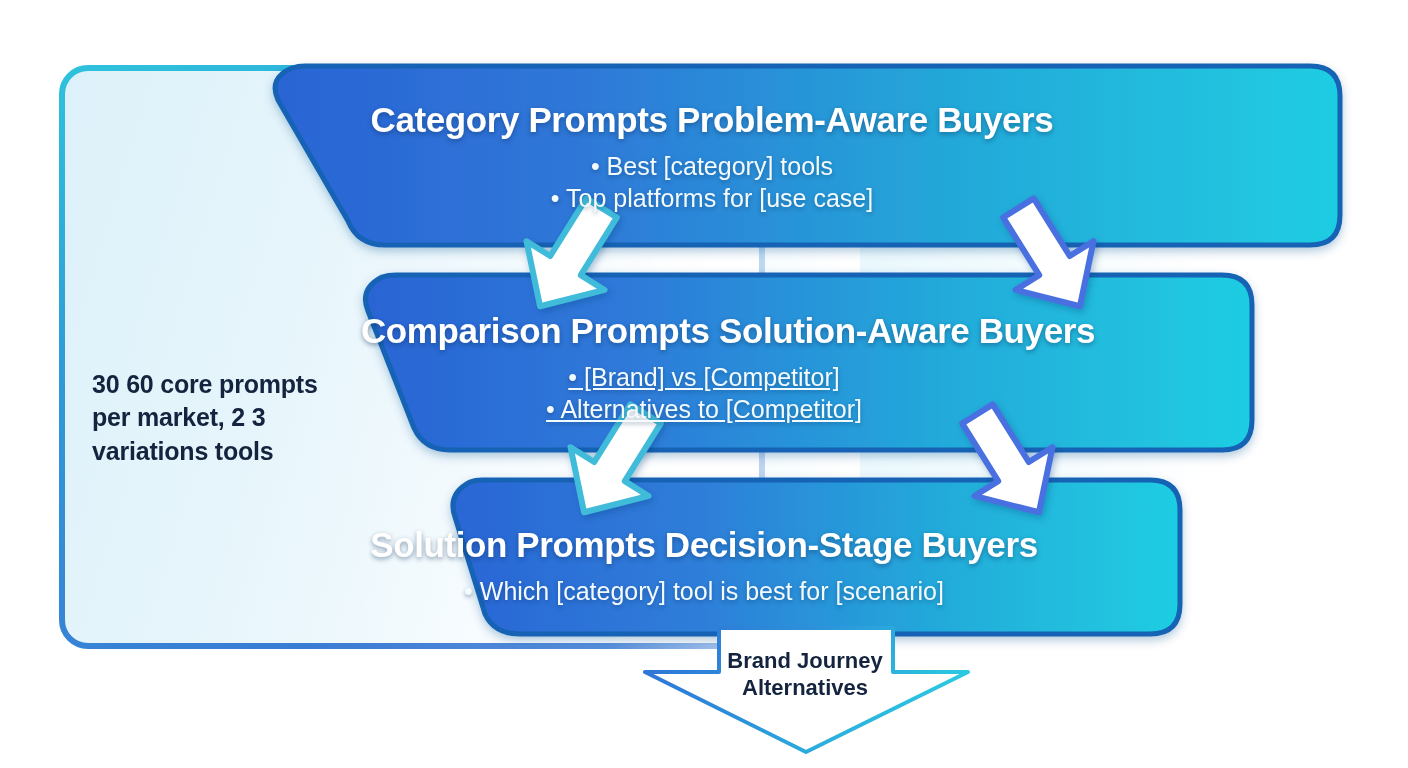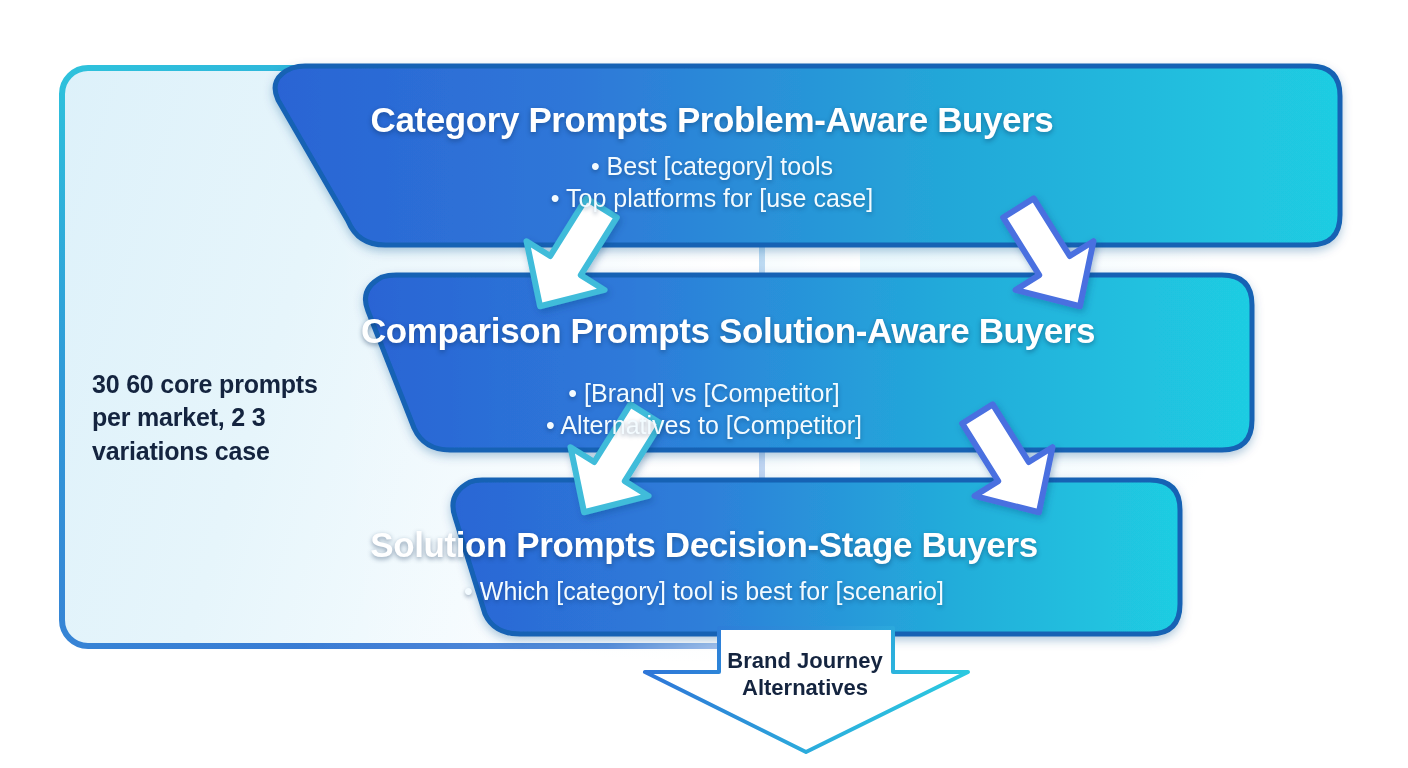--- a/index.html
+++ b/index.html
@@ -67,21 +67,21 @@
     color: #f3fbff;
     font-size: 25px;
     line-height: 1.28;
     text-shadow: 0 2px 4px rgba(10,45,85,0.38);
   }
   .tier-bullets div { white-space: nowrap; }
 
   #t1-title { top: 100px; }
   #t1-bullets { top: 150px; }
   #t2-title { top: 311px; margin-left: 24px; }
-  #t2-bullets { top: 377px; }
+  #t2-bullets { top: 361px; text-decoration: underline; }
   #t3-title { top: 525px; }
   #t3-bullets { top: 575px; }
 
   
   #t1-title, #t1-bullets { padding-left: 8px; }
   #t2-title, #t2-bullets { padding-left: -0px; }
 
   
   .journey-label {
     left: 645px;
@@ -204,21 +204,21 @@
     <g>
       <path d="M 719,628 L 893,628 L 893,672 L 968,672 L 806,752 L 645,672 L 719,672 Z" fill="#ffffff" stroke="url(#btmArrowStroke)" stroke-width="4" stroke-linejoin="round"></path>
     </g>
   </svg>
 
   <div class="txt-layer">
 
     <div class="abs side-note">
       <div>30 60 core prompts</div>
       <div>per market, 2 3</div>
-      <div>variations case</div>
+      <div>variations tools</div>
     </div>
 
     <div class="abs tier-title" id="t1-title">Category Prompts Problem-Aware Buyers</div>
     <div class="abs tier-bullets" id="t1-bullets">
       <div>• Best [category] tools</div>
       <div>• Top platforms for [use case]</div>
     </div>
 
     <div class="abs tier-title" id="t2-title">Comparison Prompts Solution-Aware Buyers</div>
     <div class="abs tier-bullets" id="t2-bullets">

